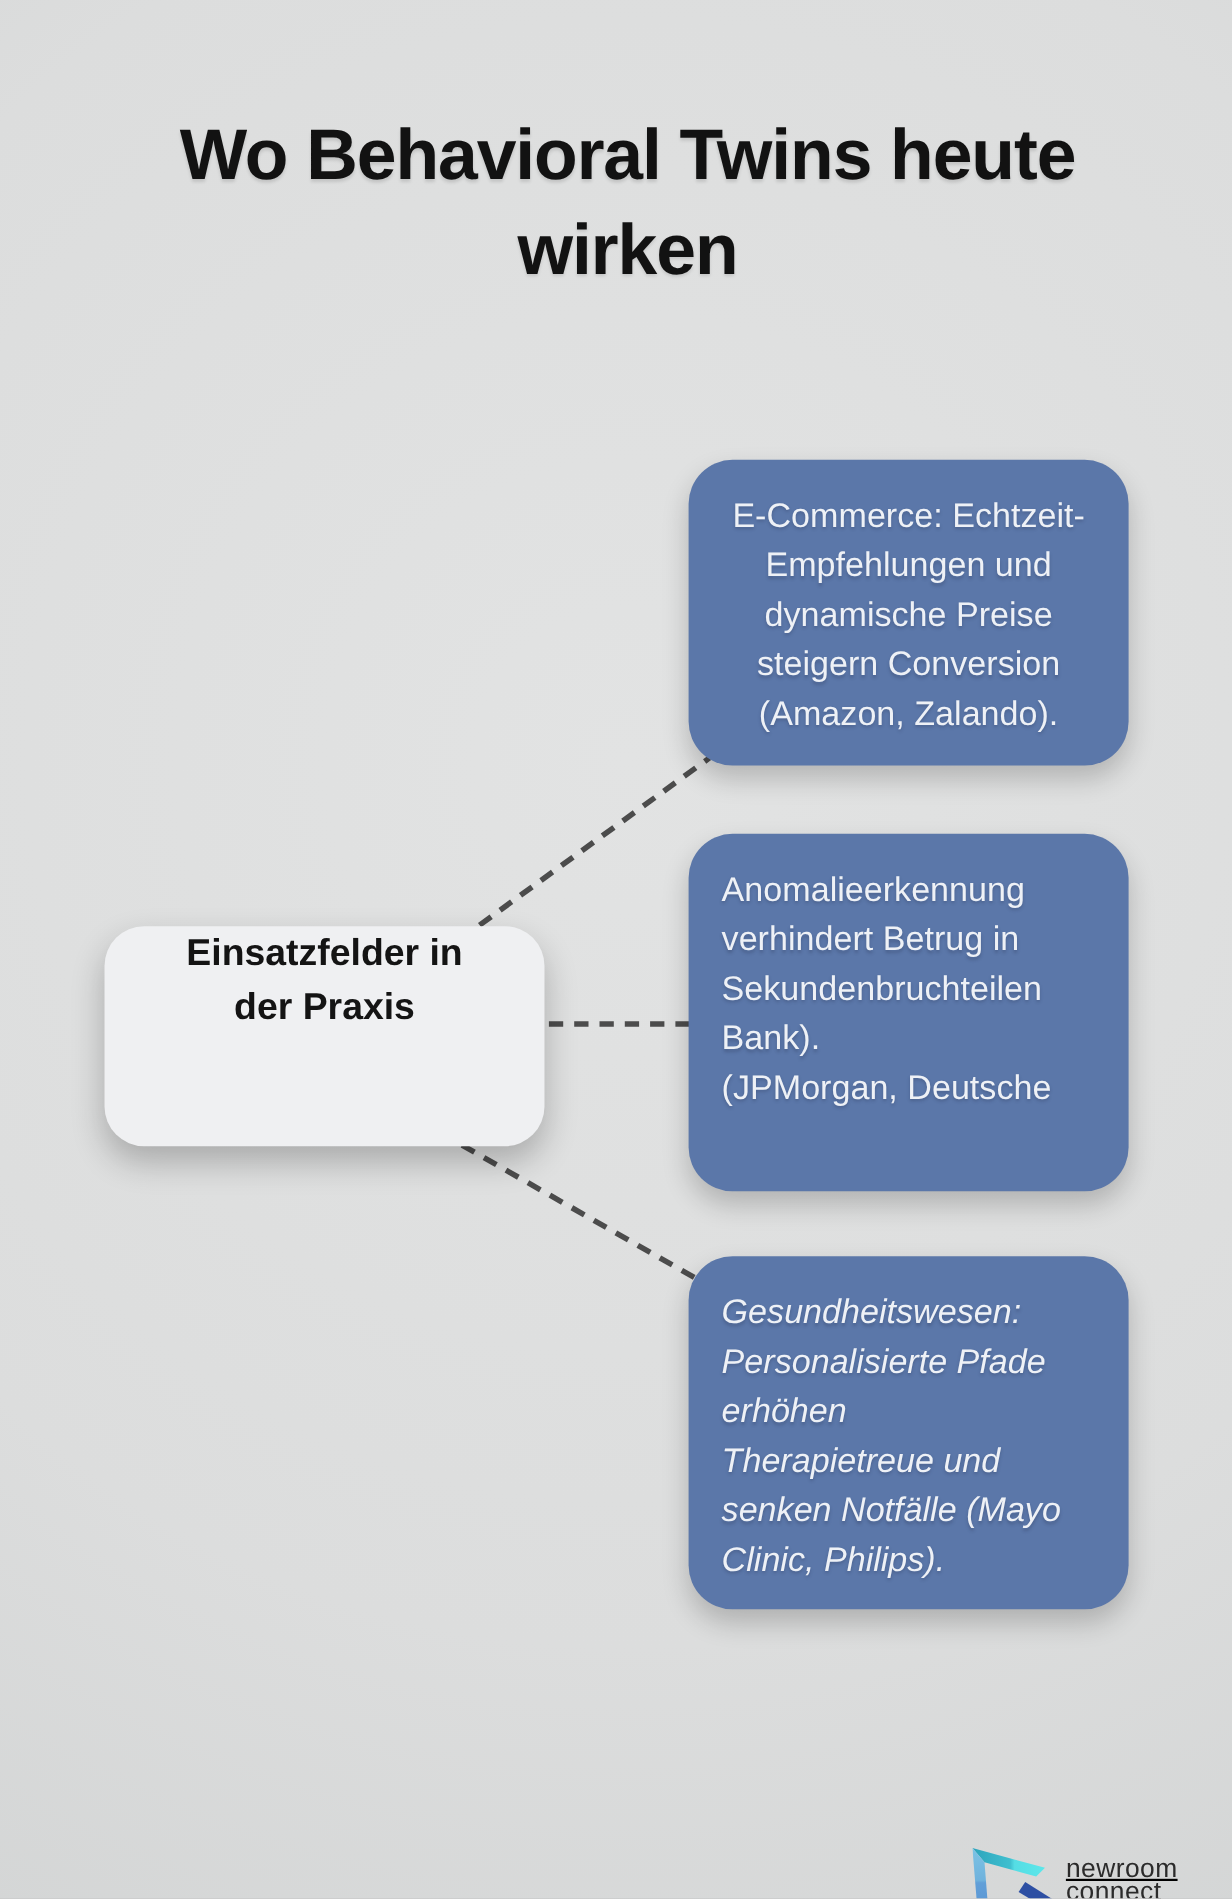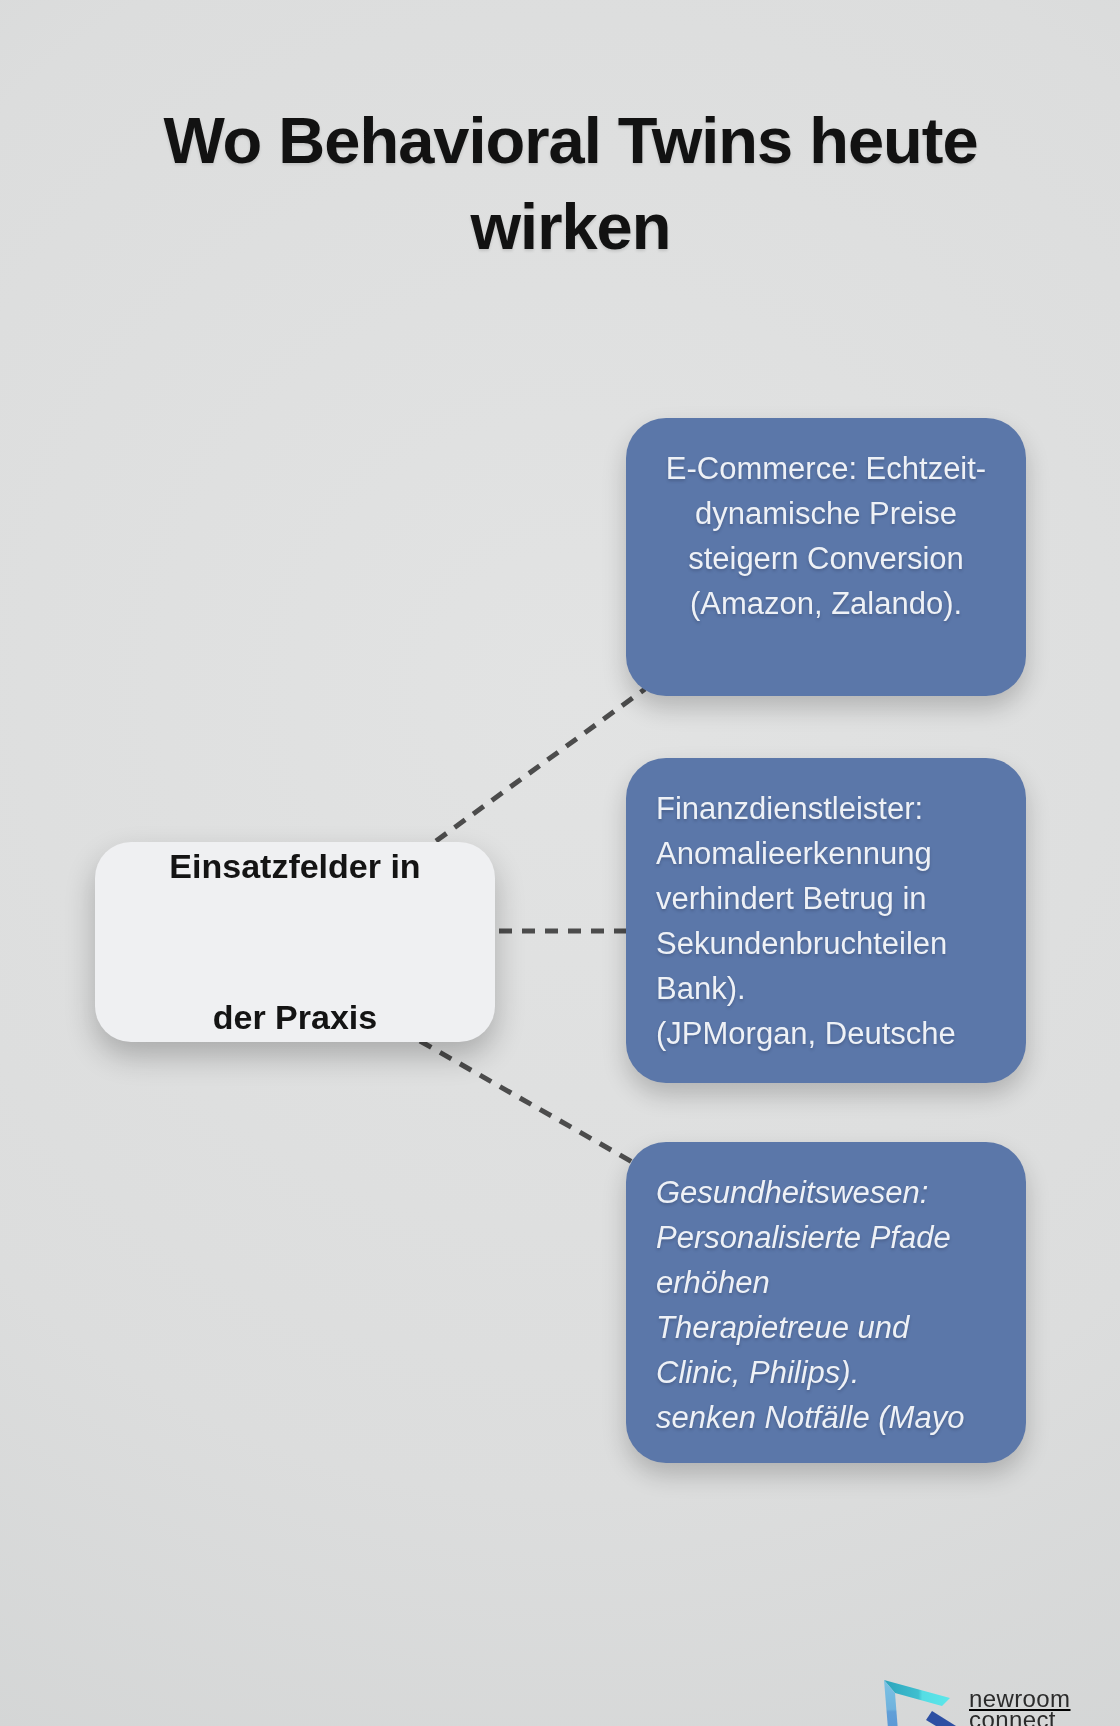--- a/index.html
+++ b/index.html
@@ -46,21 +46,21 @@
     left: 95px;
     top: 842px;
     width: 400px;
     height: 200px;
     background: #eff0f2;
     border-radius: 36px;
     box-shadow: 0 14px 30px rgba(0,0,0,0.24);
     display: flex;
     flex-direction: column;
     align-items: center;
-    justify-content: space-between;
+    justify-content: flex-start;
     text-align: center;
     font-size: 34px;
     line-height: 49px;
     font-weight: bold;
     color: #141414;
   }
   .card {
     position: absolute;
     left: 626px;
     width: 400px;
@@ -109,41 +109,41 @@
     <line x1="420" y1="1041" x2="634" y2="1163"></line>
   </svg>
 
   <div class="center-node">
     <div>Einsatzfelder in</div>
     <div>der Praxis</div>
   </div>
 
   <div class="card card-1">
     <div class="card-line">E-Commerce: Echtzeit-</div>
+    <div class="card-line">Empfehlungen und</div>
     <div class="card-line">dynamische Preise</div>
     <div class="card-line">steigern Conversion</div>
     <div class="card-line">(Amazon, Zalando).</div>
   </div>
 
   <div class="card card-2">
-    <div class="card-line">Finanzdienstleister:</div>
     <div class="card-line">Anomalieerkennung</div>
     <div class="card-line">verhindert Betrug in</div>
     <div class="card-line">Sekundenbruchteilen</div>
     <div class="card-line">Bank).</div>
     <div class="card-line">(JPMorgan, Deutsche</div>
   </div>
 
   <div class="card card-3">
     <div class="card-line">Gesundheitswesen:</div>
     <div class="card-line">Personalisierte Pfade</div>
     <div class="card-line">erhöhen</div>
     <div class="card-line">Therapietreue und</div>
+    <div class="card-line">senken Notfälle (Mayo</div>
     <div class="card-line">Clinic, Philips).</div>
-    <div class="card-line">senken Notfälle (Mayo</div>
   </div>
 
   <div class="logo">
     <svg class="logo-mark" viewBox="0 0 80 74" xmlns="http://www.w3.org/2000/svg">
       <defs>
         <linearGradient id="lg-top" x1="0" y1="0" x2="1" y2="0">
           <stop offset="0" stop-color="#2da4bc"></stop>
           <stop offset="0.52" stop-color="#3fbfcf"></stop>
           <stop offset="0.58" stop-color="#55dde4"></stop>
           <stop offset="1" stop-color="#5ce7ea"></stop>

